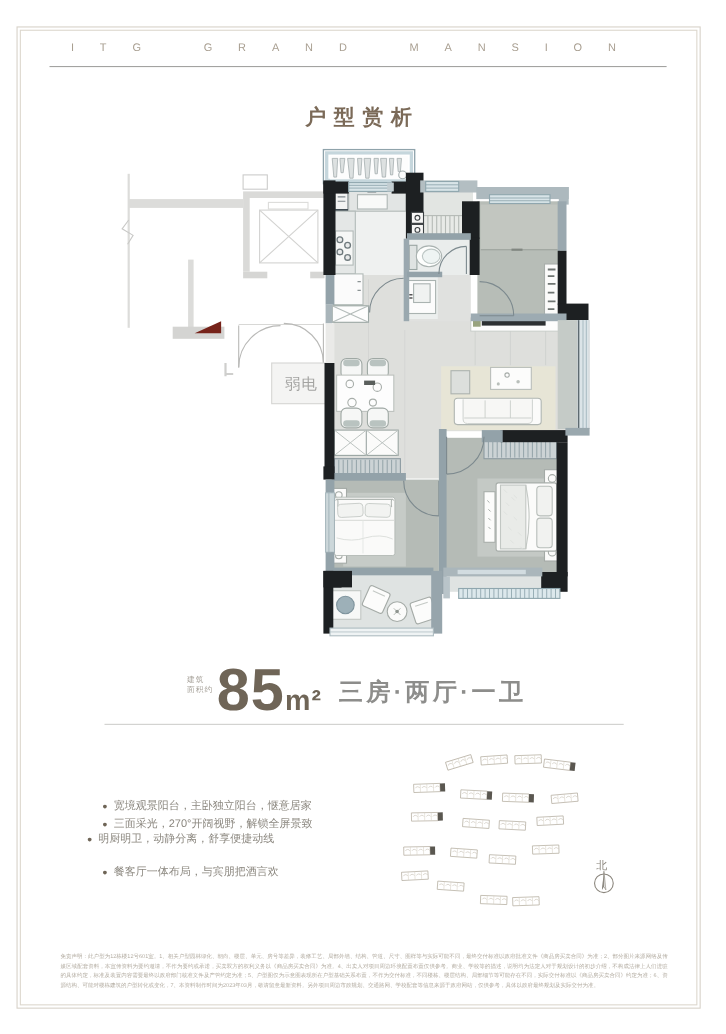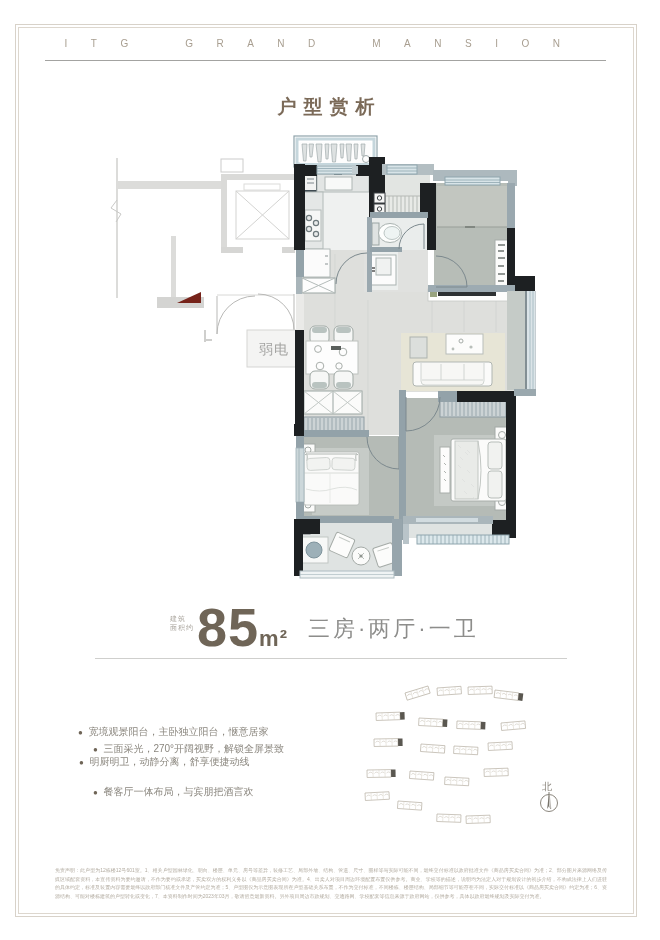--- a/index.html
+++ b/index.html
@@ -477,27 +477,27 @@
 <g>
       <text x="542" y="790" font-size="10" fill="#8b867d" font-family="Liberation Sans">北</text>
 <circle cx="549" cy="803" r="8.5" fill="none" stroke="#8b867d" stroke-width="1"></circle>
 <path d="M549,792 L547.2,809 L549,806 Z" fill="#6f6b63"></path>
 <path d="M549,792 L550.8,809 L549,806 Z" fill="#ffffff" stroke="#8b867d" stroke-width="0.6"></path>
     </g>
 </svg>
 
 <div class="abs" style="left:170px;top:614px;width:28px;font-size:7px;line-height:9px;color:#a7a29a;letter-spacing:1px;">建筑<br>面积约</div>
 
-<div class="abs" style="left:197px;top:596px;font-size:54px;font-weight:bold;color:#6f6557;letter-spacing:1px;">85<span style="font-size:22px;font-weight:bold;">m²</span></div>
-
-<div class="abs" style="left:308px;top:614px;font-size:22px;color:#8d8d8b;letter-spacing:3px;">三房·两厅·一卫</div>
+<div class="abs" style="left:197px;top:596px;font-size:54px;font-weight:bold;color:#6f6557;letter-spacing:1px;">85<span style="font-size:26px;font-weight:bold;">m²</span></div>
+
+<div class="abs" style="left:308px;top:614px;font-size:22px;color:#8d8d8b;letter-spacing:3px;font-weight:bold;">三房·两厅·一卫</div>
 
 <div class="abs" style="left:95px;top:658px;width:472px;height:0;border-top:1px solid #cfcfcd;"></div>
 
 <div class="abs" style="left:93px;top:694px;font-size:10px;color:#8b877f;margin-top:48px;"><span style="color:#6f6557;font-size:8px;">●</span>&nbsp; 三面采光，270°开阔视野，解锁全屏景致</div>
 
-<div class="abs" style="left:78px;top:725px;font-size:10px;color:#8b877f;"><span style="color:#6f6557;font-size:8px;">●</span>&nbsp; 宽境观景阳台，主卧独立阳台，惬意居家</div>
+<div class="abs" style="left:93px;top:725px;font-size:10px;color:#8b877f;"><span style="color:#6f6557;font-size:8px;">●</span>&nbsp; 宽境观景阳台，主卧独立阳台，惬意居家</div>
 
 <div class="abs" style="left:79px;top:755px;font-size:10px;color:#8b877f;"><span style="color:#6f6557;font-size:8px;">●</span>&nbsp; 明厨明卫，动静分离，舒享便捷动线</div>
 
 <div class="abs" style="left:93px;top:785px;font-size:10px;color:#8b877f;"><span style="color:#6f6557;font-size:8px;">●</span>&nbsp; 餐客厅一体布局，与宾朋把酒言欢</div>
 
 <div class="abs" style="left:55px;top:866px;width:552px;font-size:5px;line-height:8.6px;color:#b3aca1;text-align:justify;">免责声明：此户型为12栋楼12号601室。1、相关户型园林绿化、朝向、楼层、单元、房号等差异，装修工艺、局部外墙、结构、管道、尺寸、图样等与实际可能不同，最终交付标准以政府批准文件《商品房买卖合同》为准；2、部分图片来源网络及传媒区域配套资料，本宣传资料为要约邀请，不作为要约或承诺，买卖双方的权利义务以《商品房买卖合同》为准。4、出卖人对项目周边环境配置布置仅供参考。商业、学校等的描述，说明均为法定人对于规划设计的初步介绍，不构成法律上人们进驻的具体约定，标准及装置内容需要最终以政府部门核准文件及产管约定为准；5、户型图仅为示意图表现所在户型基础关系布置，不作为交付标准，不同楼栋、楼层结构、局部细节等可能存在不同，实际交付标准以《商品房买卖合同》约定为准；6、资源结构、可能对楼栋建筑的户型转化或变化，7、本资料制作时间为2023年03月，敬请留意最新资料。另外项目周边市政规划、交通路网、学校配套等信息来源于政府网站，仅供参考，具体以政府最终规划及实际交付为准。</div>
 
 </body></html>

